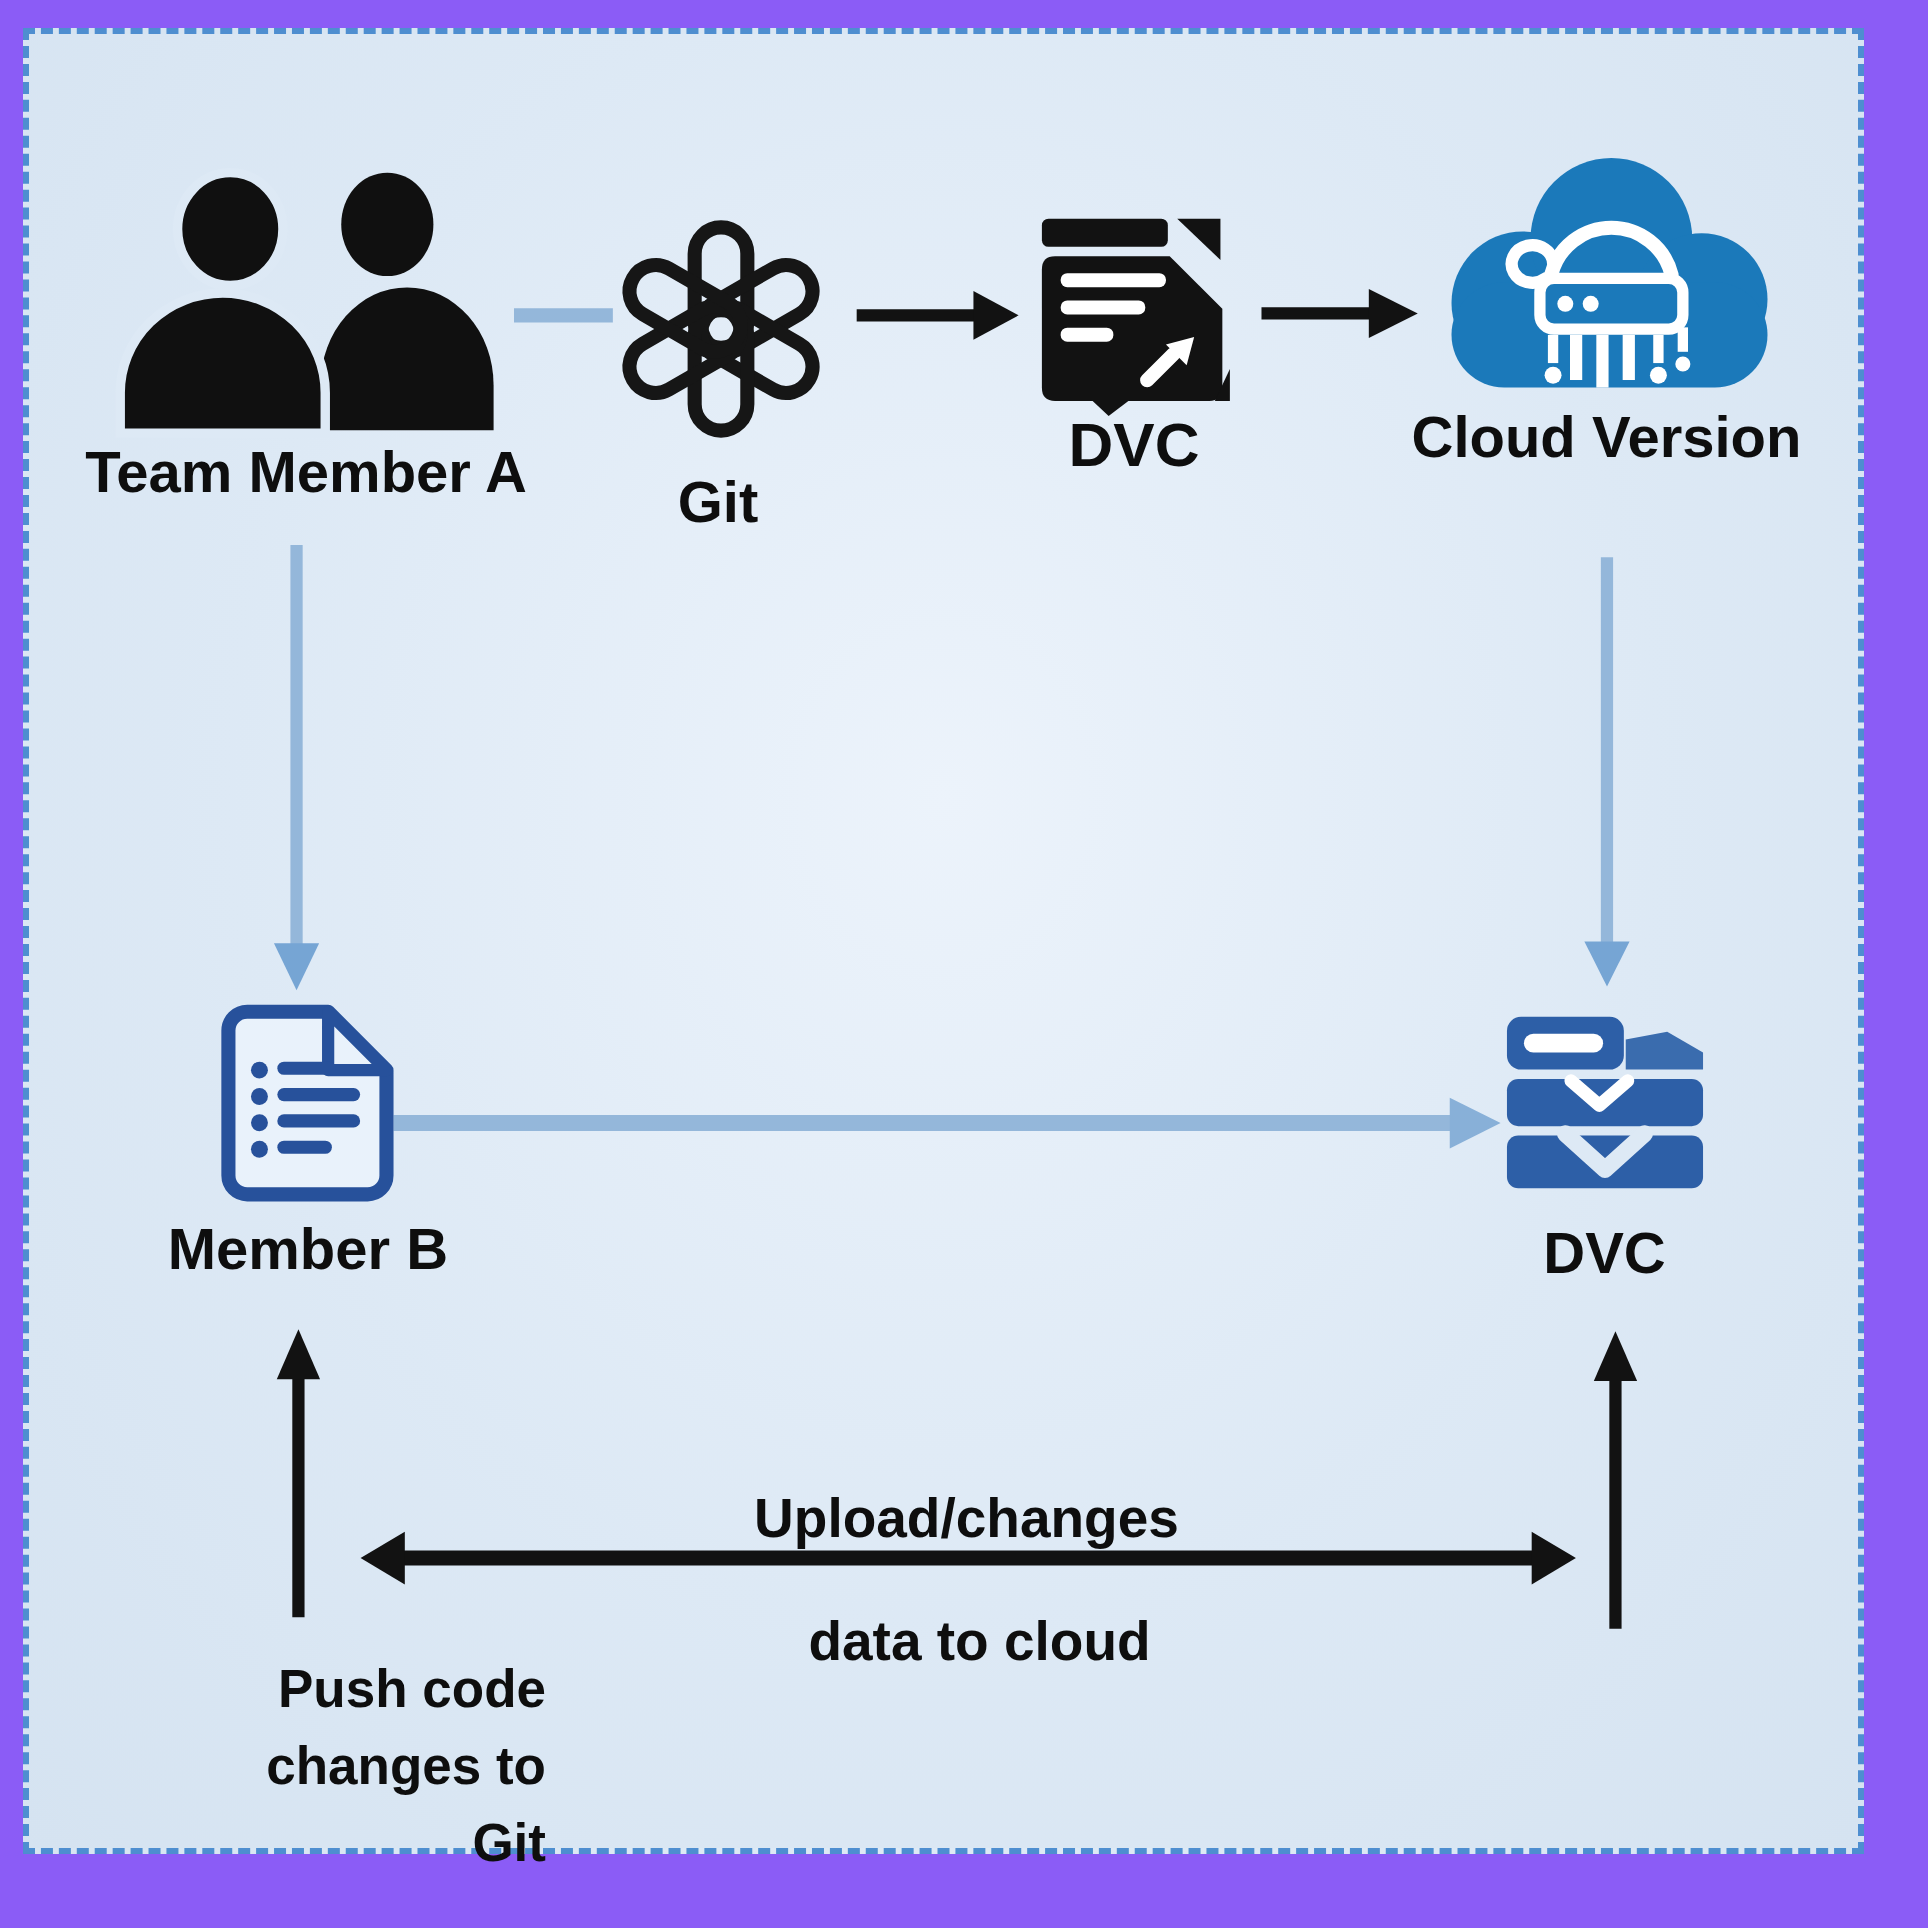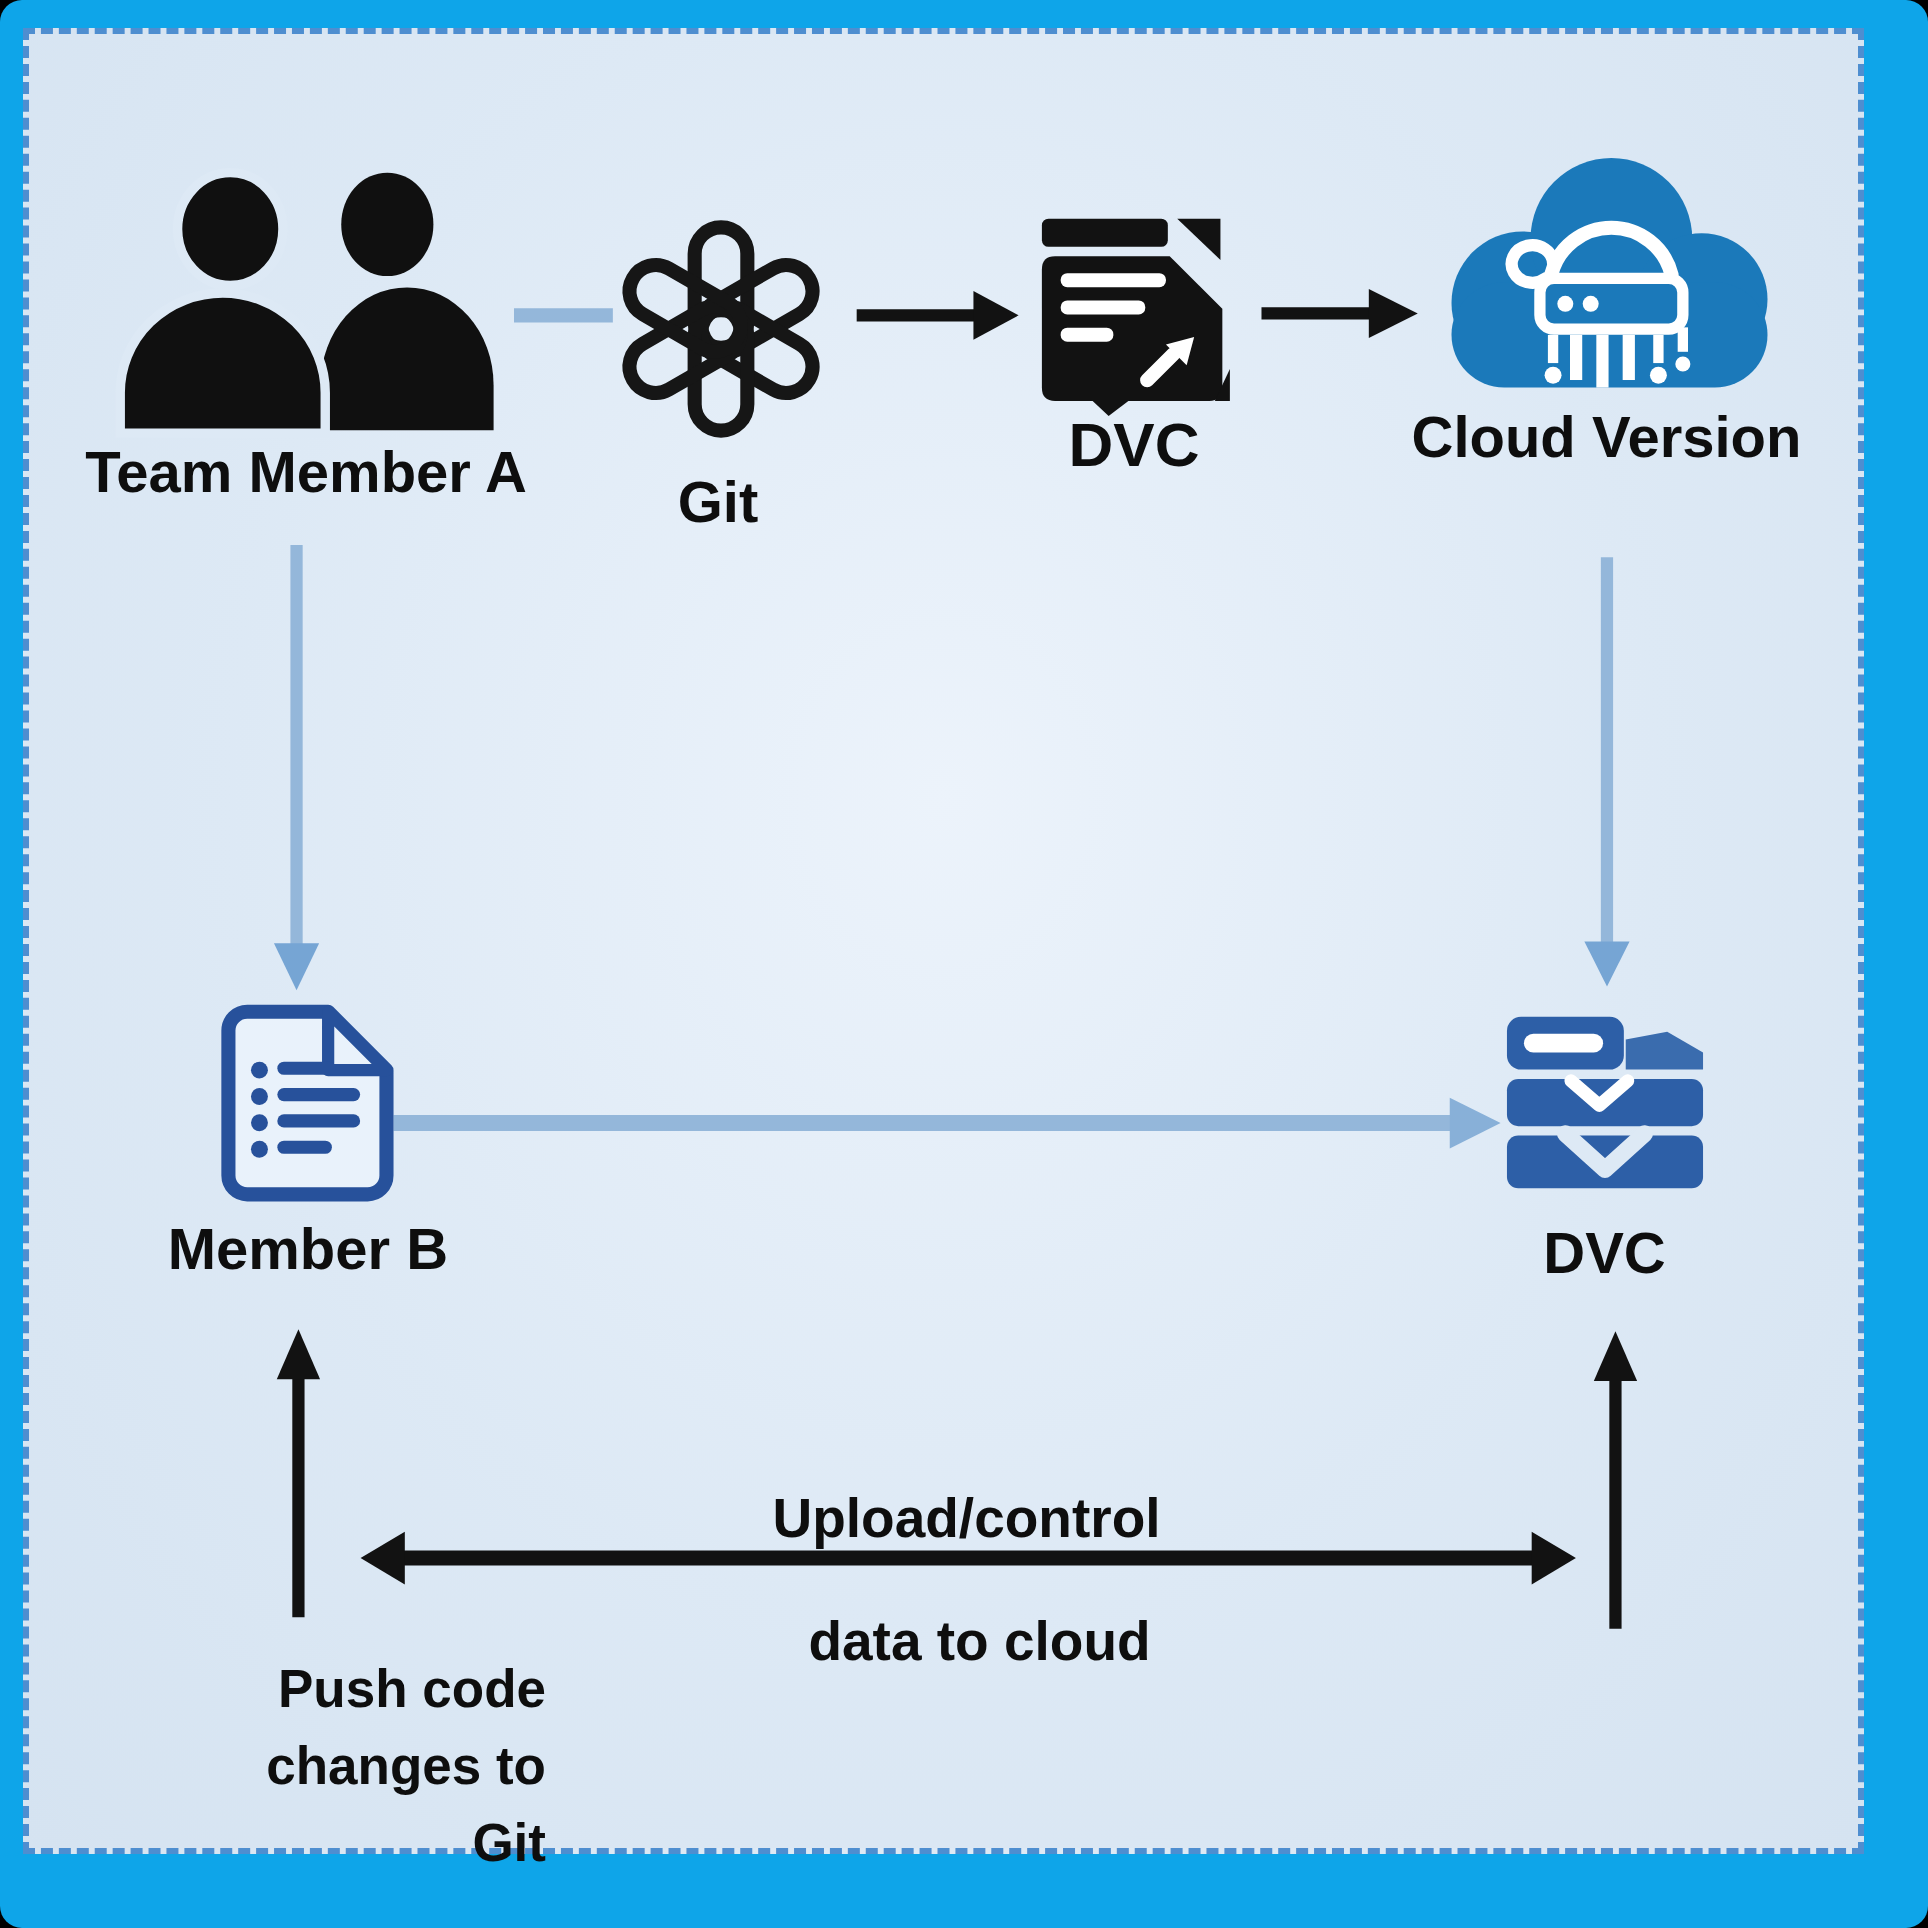--- a/index.html
+++ b/index.html
@@ -1,17 +1,17 @@
 <!DOCTYPE html>
 <html style="font-size:15px"><head>
 <meta charset="utf-8">
 <style>
   html,body{margin:0;padding:0;background:#000;}
   body{width:1928px;height:1928px;font-family:"Liberation Sans",sans-serif;}
-  .canvas{position:relative;width:1928px;height:1928px;background:#0ea5e9;overflow:hidden;border-radius:22px;}
+  .canvas{position:relative;width:1928px;height:1928px;background:#8b5cf6;overflow:hidden;}
   .panel{position:absolute;left:22.6px;top:28px;width:1829px;height:1814px;
          border:6.6px dashed #4e8ed0;
          background:radial-gradient(ellipse at 50% 42%, #ecf3fb 0%, #dde9f5 55%, #d5e3f1 100%);}
   .overlay{position:absolute;left:0;top:0;width:1928px;height:1928px;pointer-events:none;}
   .icon{position:absolute;}
   .lbl{position:absolute;text-align:center;color:#0e0e0e;white-space:pre-line;}
   .lbl.bold{font-weight:bold;}
   .node-label{font-size:58px;line-height:1.15;}
   .node-label.big{font-size:62px;}
   .caption{font-size:49px;line-height:1.55;color:#1a1a1a;}
@@ -143,19 +143,19 @@
     <rect x="2" y="4" width="124" height="56" rx="15" fill="#2d5fa7"></rect>
     <rect x="20" y="22" width="84" height="20" rx="10" fill="#ffffff"></rect>
     <polygon points="128,28 172,20 210,42 210,60 128,60" fill="#3a6cae"></polygon>
     <rect x="2" y="70" width="208" height="50" rx="12" fill="#2d5fa7"></rect>
     <path d="M70,72 L100,98 L130,72" fill="none" stroke="#ffffff" stroke-width="14" stroke-linecap="round" stroke-linejoin="round"></path>
     <rect x="2" y="130" width="208" height="56" rx="12" fill="#2d5fa7"></rect>
     <path d="M64,128 L106,166 L148,128" fill="none" stroke="#dde9f5" stroke-width="18" stroke-linecap="round" stroke-linejoin="round"></path>
   </svg>
   <div class="lbl bold node-label" style="left:1322px;top:1220px;width:565px;">DVC</div>
 
-  <div class="lbl flowlabel" style="left:684px;top:1486px;width:565px;">Upload/control</div>
+  <div class="lbl flowlabel" style="left:684px;top:1486px;width:565px;">Upload/changes</div>
   <div class="lbl flowlabel" style="left:697px;top:1575px;width:565px;margin-top:34px;">data to cloud</div>
   <div class="lbl note" style="left:75px;top:1651px;width:471px;">Push code
 changes to
 Git</div>
 </div>
 
 
 </body></html>

